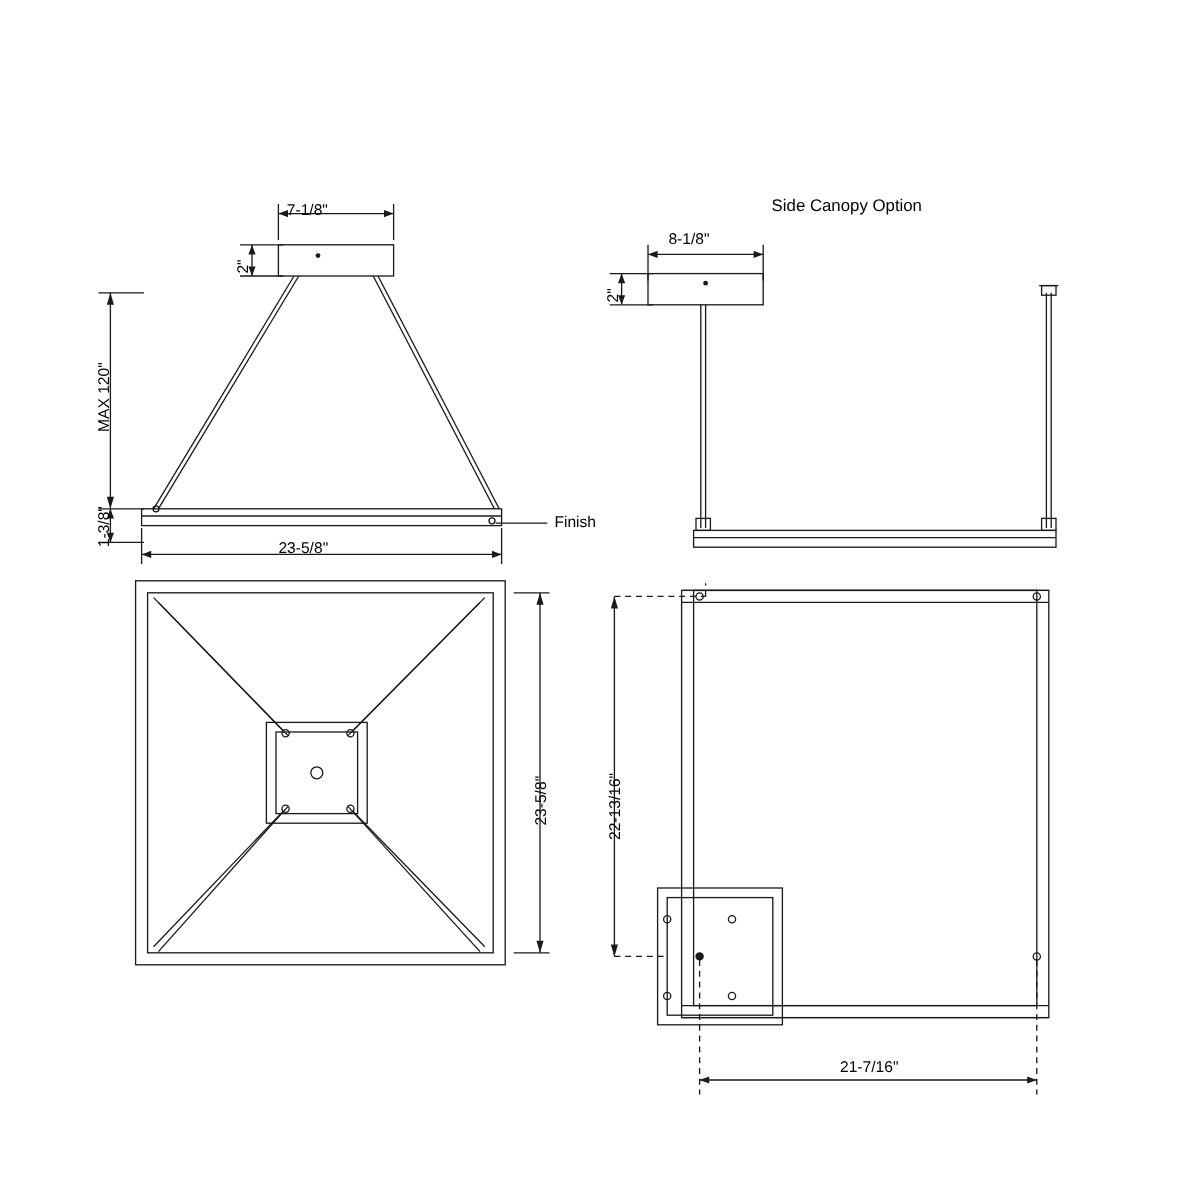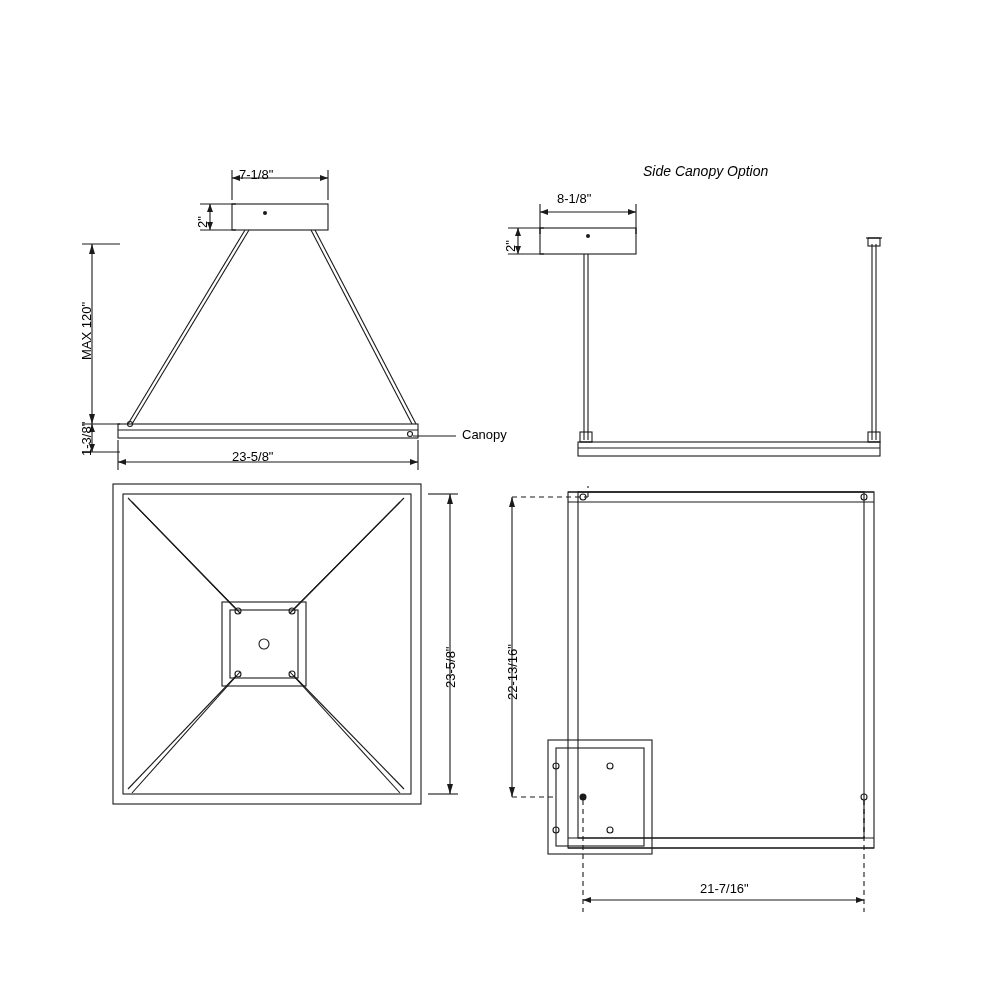--- a/index.html
+++ b/index.html
@@ -29,21 +29,20 @@
     color: #000000;
     white-space: nowrap;
     line-height: 1;
   }
   .lbl.rot {
     transform-origin: 0 0;
     transform: rotate(-90deg);
   }
   .lbl.big {
     font-size: 14px;
-    font-style: italic;
   }
 </style>
 </head>
 <body>
 
 <div id="sheet">
 
   <svg width="1000" height="1000" viewBox="0 0 1000 1000">
     <g fill="none" stroke="#1a1a1a" stroke-width="1.1" shape-rendering="geometricPrecision">
 
@@ -187,21 +186,21 @@
   <div class="lbl" style="left:239px; top:168px;">7-1/8"</div>
 
   <div class="lbl rot" style="left:196px; top:228px;">2"</div>
 
   <div class="lbl rot" style="left:80px; top:360px;">MAX 120"</div>
 
   <div class="lbl rot" style="left:80px; top:456px;">1-3/8"</div>
 
   <div class="lbl" style="left:232px; top:450px;">23-5/8"</div>
 
-  <div class="lbl" style="left:462px; top:428px;">Canopy</div>
+  <div class="lbl" style="left:462px; top:428px;">Finish</div>
 
   <div class="lbl big" style="left:643px; top:164px;">Side Canopy Option</div>
 
   <div class="lbl" style="left:557px; top:192px;">8-1/8"</div>
 
   <div class="lbl rot" style="left:504px; top:252px;">2"</div>
 
   <div class="lbl rot" style="left:444px; top:688px;">23-5/8"</div>
 
   <div class="lbl rot" style="left:506px; top:700px;">22-13/16"</div>

